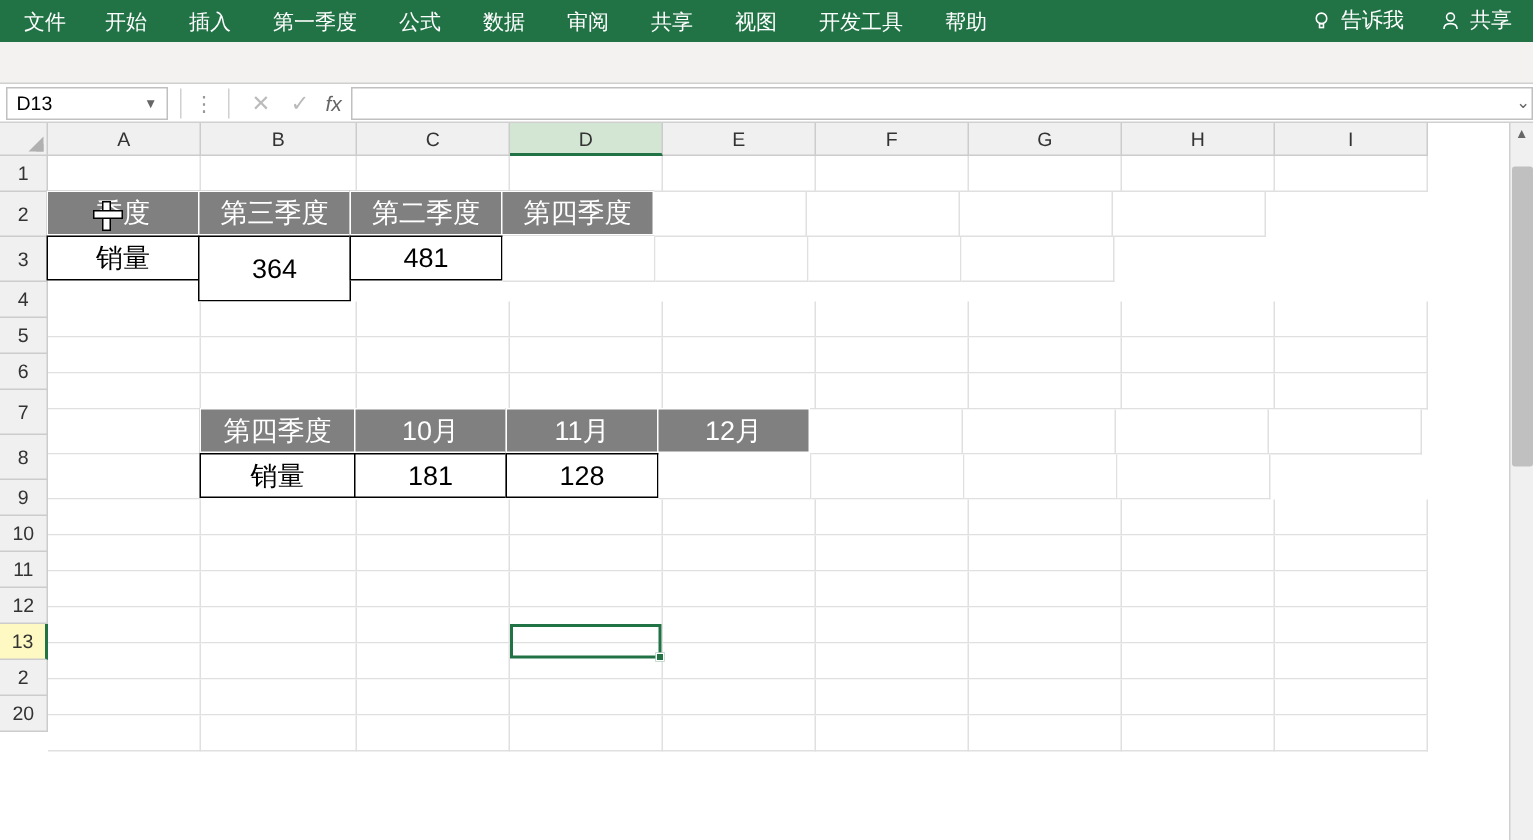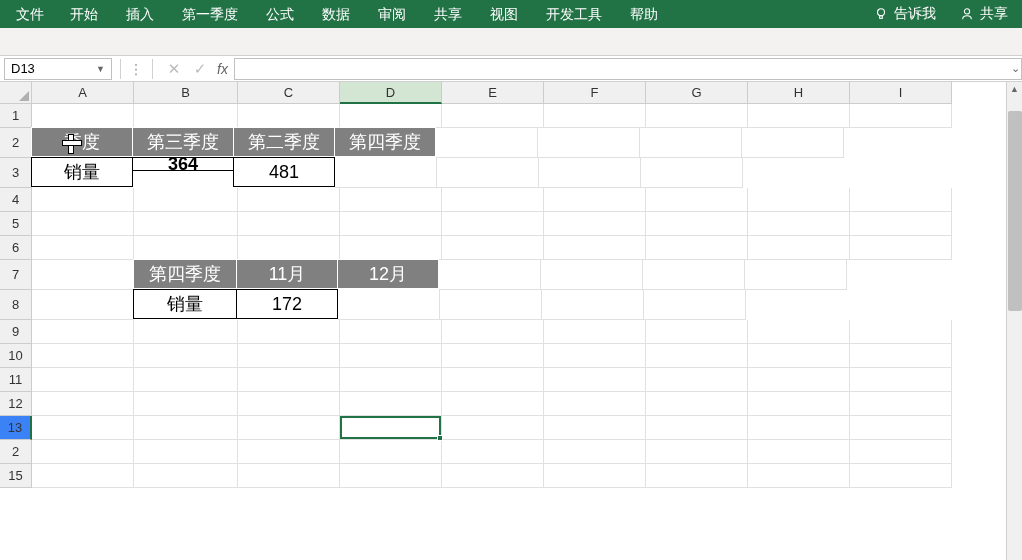--- a/index.html
+++ b/index.html
@@ -30,21 +30,21 @@
     .grid-area { position: relative; background: #fff; }
     .select-all { position: absolute; left: 0; top: 0; width: 32px; height: 22px; background: #f0f0f0; border-right: 1px solid #ccc; border-bottom: 1px solid #ccc; }
     .select-all::after { content: ""; position: absolute; right: 2px; bottom: 2px; border: 5px solid transparent; border-right-color: #b0b0b0; border-bottom-color: #b0b0b0; }
     
     .col-headers { position: absolute; left: 32px; top: 0; height: 22px; display: flex; }
     .col-h { height: 22px; background: #f0f0f0; border-right: 1px solid #ccc; border-bottom: 1px solid #ccc; display: flex; align-items: center; justify-content: center; font-size: 13px; color: #333; }
     .col-h.active { background: #d3e5d3; border-bottom: 2px solid #217346; }
     
     .row-headers { position: absolute; left: 0; top: 22px; width: 32px; }
     .row-h { width: 32px; background: #f0f0f0; border-right: 1px solid #ccc; border-bottom: 1px solid #ccc; display: flex; align-items: center; justify-content: center; font-size: 13px; color: #333; }
-    .row-h.active { background: #3b82f6; border-right: 2px solid #217346; }
+    .row-h.active { background: #fef9c3; border-right: 2px solid #217346; }
     
     .cells { position: absolute; left: 32px; top: 22px; }
     .cell-row { display: flex; }
     .cell { border-right: 1px solid #e0e0e0; border-bottom: 1px solid #e0e0e0; display: flex; align-items: center; justify-content: center; font-size: 17px; background: #fff; }
     
     .data-cell { border: 1px solid #000; margin: -1px 0 0 -1px; background: #fff; font-size: 18px; }
     .header-cell { background: #808080; color: #fff; border: 1px solid #fff; }
     
     .active-cell { position: absolute; border: 2px solid #217346; pointer-events: none; }
     .fill-handle { position: absolute; right: -4px; bottom: -4px; width: 6px; height: 6px; background: #217346; border: 1px solid #fff; }
@@ -130,21 +130,21 @@
       <div class="row-h" style="height: 24px;">5</div>
       <div class="row-h" style="height: 24px;">6</div>
       <div class="row-h" style="height: 30px;">7</div>
       <div class="row-h" style="height: 30px;">8</div>
       <div class="row-h" style="height: 24px;">9</div>
       <div class="row-h" style="height: 24px;">10</div>
       <div class="row-h" style="height: 24px;">11</div>
       <div class="row-h" style="height: 24px;">12</div>
       <div class="row-h active" style="height: 24px;">13</div>
       <div class="row-h" style="height: 24px;">2</div>
-      <div class="row-h" style="height: 24px;">15</div>
+      <div class="row-h" style="height: 24px;">20</div>
     </div>
   <div class="cells" id="cells">
       <div class="cell-row">
         <div class="cell " style="width: 102px; height: 24px;"></div>
         <div class="cell " style="width: 104px; height: 24px;"></div>
         <div class="cell " style="width: 102px; height: 24px;"></div>
         <div class="cell " style="width: 102px; height: 24px;"></div>
         <div class="cell " style="width: 102px; height: 24px;"></div>
         <div class="cell " style="width: 102px; height: 24px;"></div>
         <div class="cell " style="width: 102px; height: 24px;"></div>
@@ -156,21 +156,21 @@
         <div class="cell header-cell data-cell" style="width: 102px; height: 30px;">第三季度</div>
         <div class="cell header-cell data-cell" style="width: 102px; height: 30px;">第二季度</div>
         <div class="cell header-cell data-cell" style="width: 102px; height: 30px;">第四季度</div>
         <div class="cell " style="width: 102px; height: 30px;"></div>
         <div class="cell " style="width: 102px; height: 30px;"></div>
         <div class="cell " style="width: 102px; height: 30px;"></div>
         <div class="cell " style="width: 102px; height: 30px;"></div>
       </div>
       <div class="cell-row">
         <div class="cell data-cell" style="width: 102px; height: 30px;">销量</div>
-        <div class="cell data-cell" style="width: 102px; height: 14px; font-weight: bold;">364</div>
+        <div class="cell data-cell" style="width: 102px; height: 44px;">364</div>
         <div class="cell data-cell" style="width: 102px; height: 30px;">481</div>
         <div class="cell " style="width: 102px; height: 30px;"></div>
         <div class="cell " style="width: 102px; height: 30px;"></div>
         <div class="cell " style="width: 102px; height: 30px;"></div>
         <div class="cell " style="width: 102px; height: 30px;"></div>
       </div>
       <div class="cell-row">
         <div class="cell " style="width: 102px; height: 24px;"></div>
         <div class="cell " style="width: 104px; height: 24px;"></div>
         <div class="cell " style="width: 102px; height: 24px;"></div>
@@ -199,31 +199,33 @@
         <div class="cell " style="width: 102px; height: 24px;"></div>
         <div class="cell " style="width: 102px; height: 24px;"></div>
         <div class="cell " style="width: 102px; height: 24px;"></div>
         <div class="cell " style="width: 102px; height: 24px;"></div>
         <div class="cell " style="width: 102px; height: 24px;"></div>
         <div class="cell " style="width: 102px; height: 24px;"></div>
       </div>
       <div class="cell-row">
         <div class="cell " style="width: 102px; height: 30px;"></div>
         <div class="cell header-cell data-cell" style="width: 104px; height: 30px;">第四季度</div>
+        <div class="cell header-cell data-cell" style="width: 102px; height: 30px;">10月</div>
         <div class="cell header-cell data-cell" style="width: 102px; height: 30px;">11月</div>
         <div class="cell header-cell data-cell" style="width: 102px; height: 30px;">12月</div>
         <div class="cell " style="width: 102px; height: 30px;"></div>
         <div class="cell " style="width: 102px; height: 30px;"></div>
         <div class="cell " style="width: 102px; height: 30px;"></div>
         <div class="cell " style="width: 102px; height: 30px;"></div>
       </div>
       <div class="cell-row">
         <div class="cell " style="width: 102px; height: 30px;"></div>
         <div class="cell data-cell" style="width: 104px; height: 30px;">销量</div>
-        <div class="cell data-cell" style="width: 102px; height: 30px;">172</div>
+        <div class="cell data-cell" style="width: 102px; height: 30px;">181</div>
+        <div class="cell data-cell" style="width: 102px; height: 30px;">128</div>
         <div class="cell " style="width: 102px; height: 30px;"></div>
         <div class="cell " style="width: 102px; height: 30px;"></div>
         <div class="cell " style="width: 102px; height: 30px;"></div>
         <div class="cell " style="width: 102px; height: 30px;"></div>
       </div>
       <div class="cell-row">
         <div class="cell " style="width: 102px; height: 24px;"></div>
         <div class="cell " style="width: 104px; height: 24px;"></div>
         <div class="cell " style="width: 102px; height: 24px;"></div>
         <div class="cell " style="width: 102px; height: 24px;"></div>

